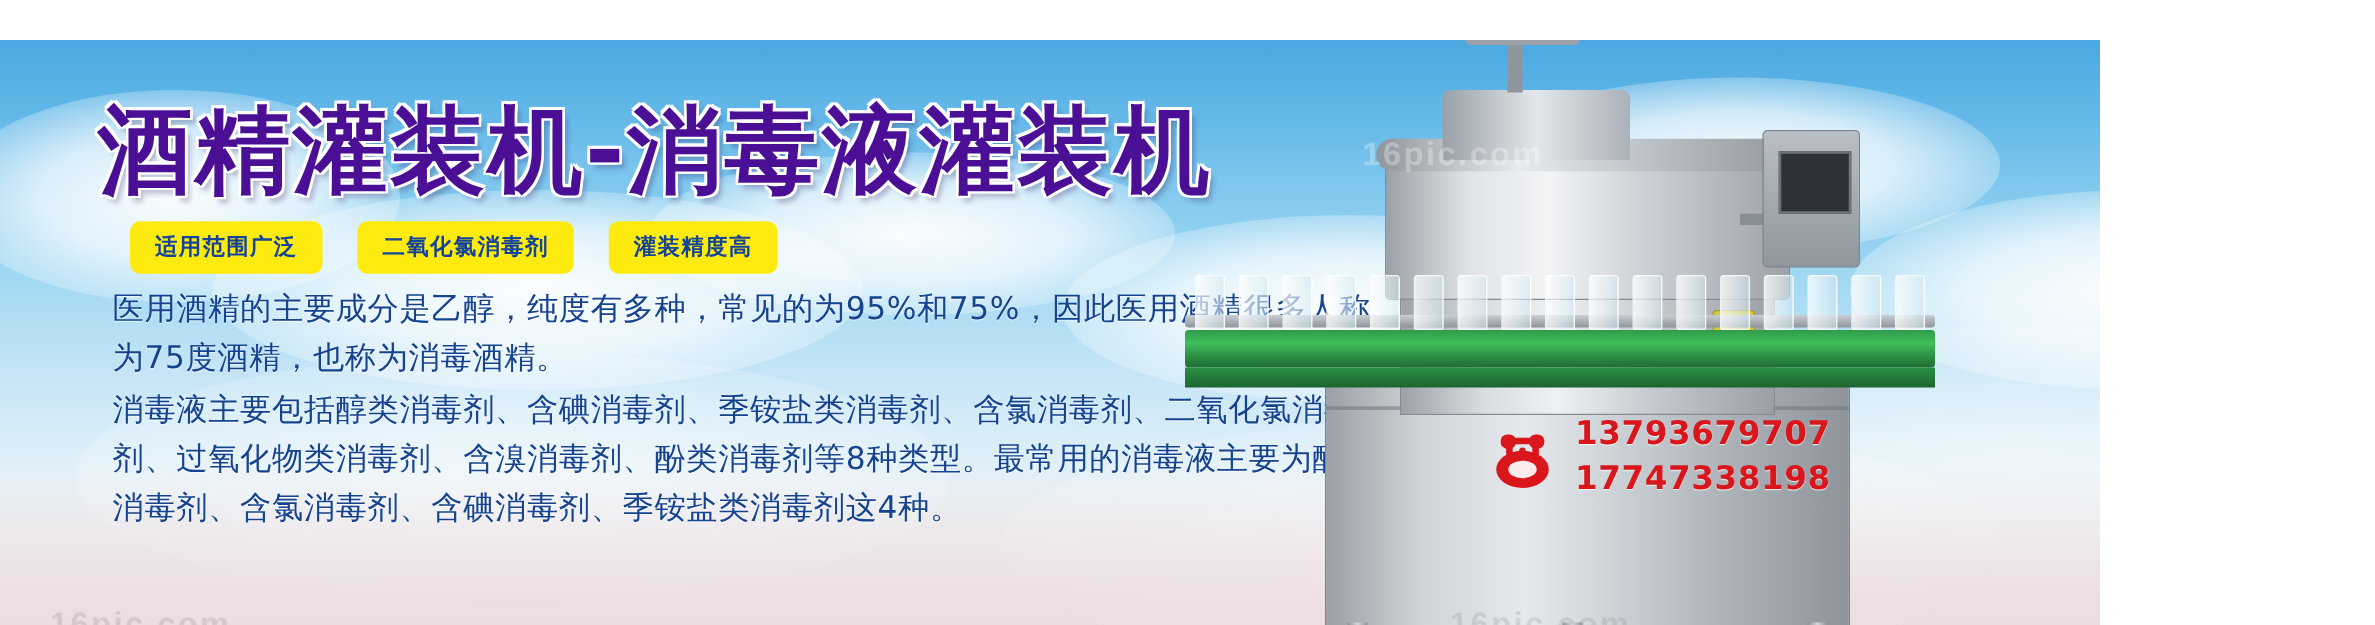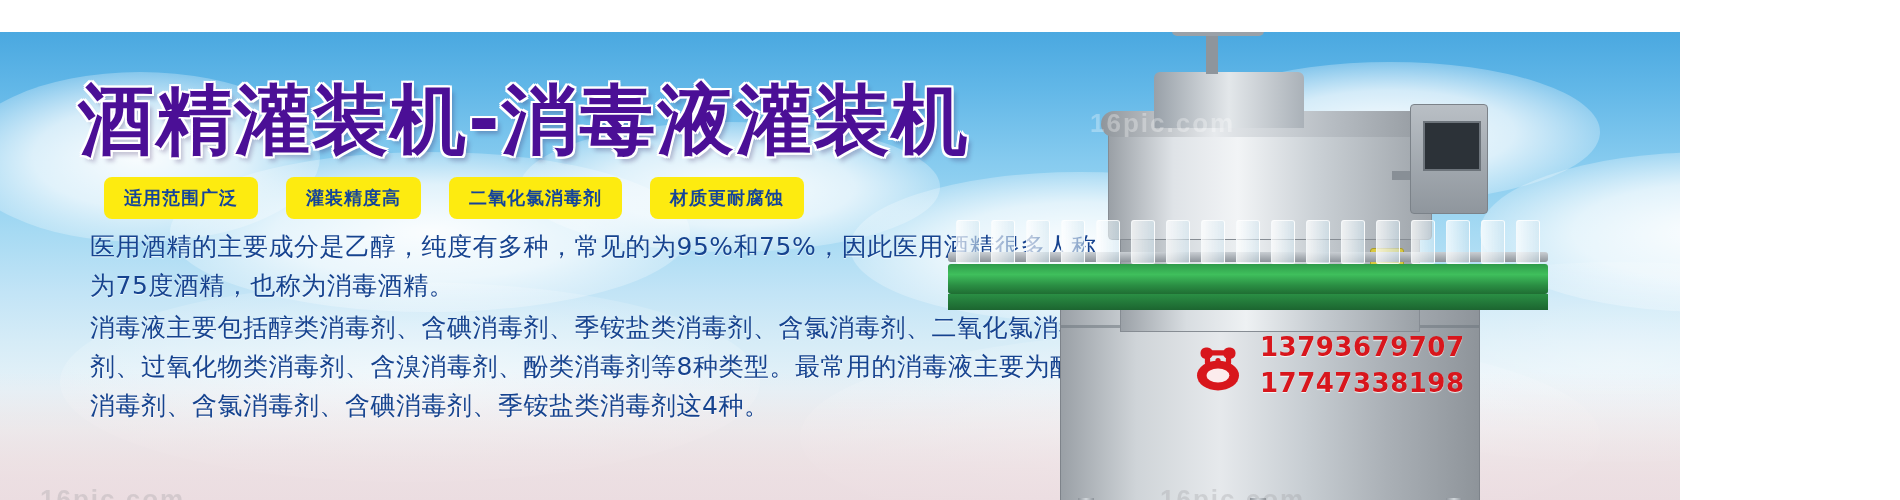--- a/index.html
+++ b/index.html
@@ -274,23 +274,22 @@
   <div class="cloud c6"></div>
   <div class="cloud c7"></div>
   <div class="cloud c8"></div>
   <div class="cloud c9"></div>
   <div class="pinkwash"></div>
 
   <div class="headline">酒精灌装机-消毒液灌装机</div>
 
   <div class="badges">
     <div class="badge">适用范围广泛</div>
+    <div class="badge">二氧化氯消毒剂</div>
     <div class="badge">灌装精度高</div>
-    <div class="badge">二氧化氯消毒剂</div>
-    <div class="badge">材质更耐腐蚀</div>
   </div>
 
   <div class="copy">
     <p class="para1">医用酒精的主要成分是乙醇，纯度有多种，常见的为95%和75%，因此医用酒精很多人称为75度酒精，也称为消毒酒精。</p>
     <p class="para2">消毒液主要包括醇类消毒剂、含碘消毒剂、季铵盐类消毒剂、含氯消毒剂、二氧化氯消毒剂、过氧化物类消毒剂、含溴消毒剂、酚类消毒剂等8种类型。最常用的消毒液主要为醇类消毒剂、含氯消毒剂、含碘消毒剂、季铵盐类消毒剂这4种。</p>
   </div>
 
   <div class="machine">
     <div class="m-shadow"></div>
     <div class="m-base"></div>

